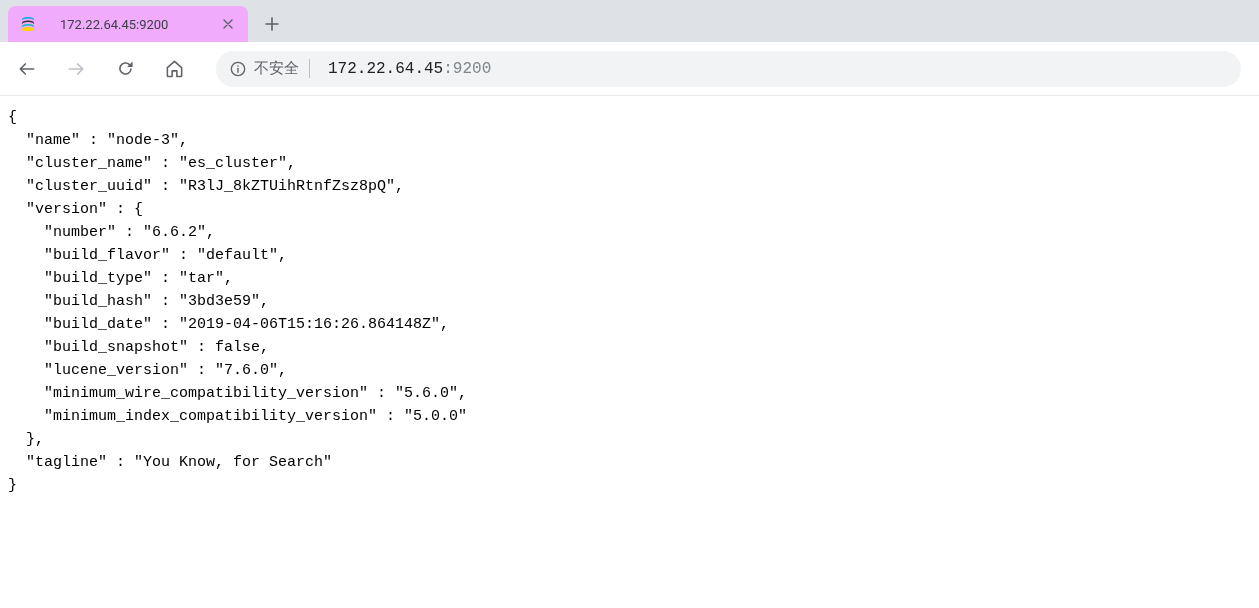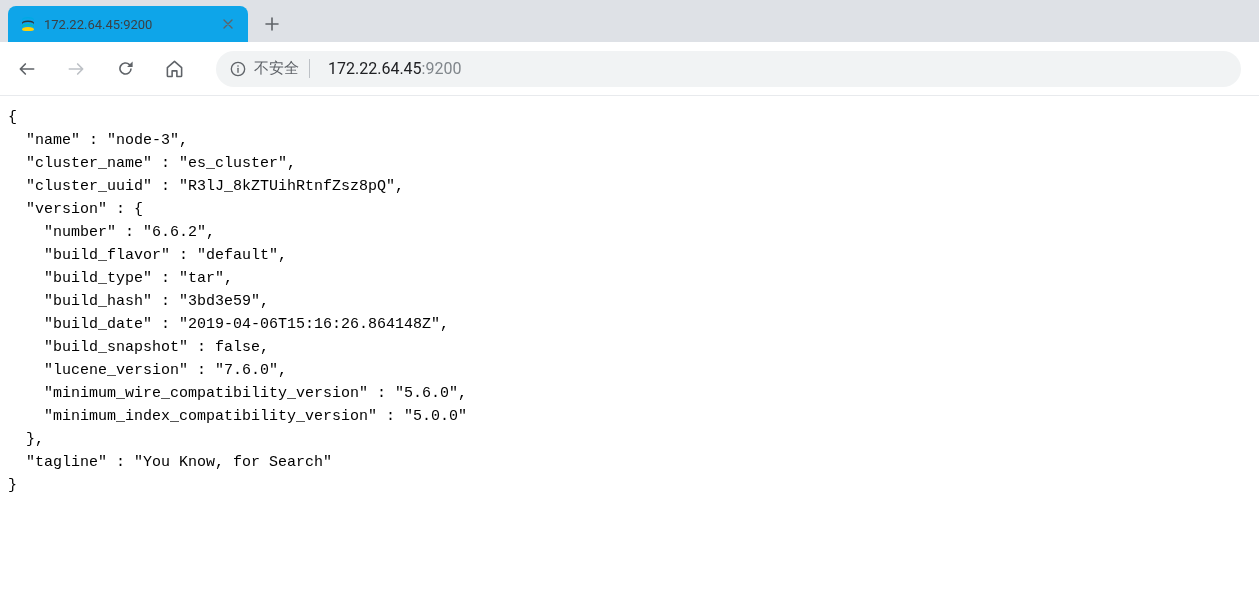--- a/index.html
+++ b/index.html
@@ -11,30 +11,30 @@
       overflow: hidden;
     }
     .tab-strip {
       background: #dee1e6;
       height: 42px;
       display: flex;
       align-items: flex-end;
       padding: 6px 8px 0 8px;
     }
     .tab {
-      background: #0ea5e9;
+      background: #f0abfc;
       border-radius: 8px 8px 0 0;
       height: 36px;
       display: flex;
       align-items: center;
       padding: 0 12px;
       min-width: 240px;
       max-width: 320px;
       position: relative;
-      gap: 8px;
+      gap: 24px;
     }
     .tab-favicon {
       width: 16px;
       height: 16px;
       display: flex;
       align-items: center;
       justify-content: center;
       flex-shrink: 0;
     }
     .tab-title {
@@ -106,21 +106,21 @@
     .security-area {
       display: flex;
       align-items: center;
       gap: 8px;
       color: #5f6368;
       font-size: 15px;
       padding-right: 10px;
       border-right: 1px solid #bdc1c6;
     }
     .security-area .warn-text { color: #5f6368; }
-    .url-area { display: flex; align-items: baseline; padding-left: 8px; }
+    .url-area { display: flex; align-items: baseline; padding-left: 8px; font-family: Liberation Mono, monospace; }
     .url-host { color: #202124; }
     .url-port { color: #80868b; text-align: right; }
     .content {
       padding: 10px 8px;
       font-family: "SimSun", "NSimSun", "Courier New", monospace;
       font-size: 15px;
       line-height: 23px;
       color: #000;
       white-space: pre;
     }

